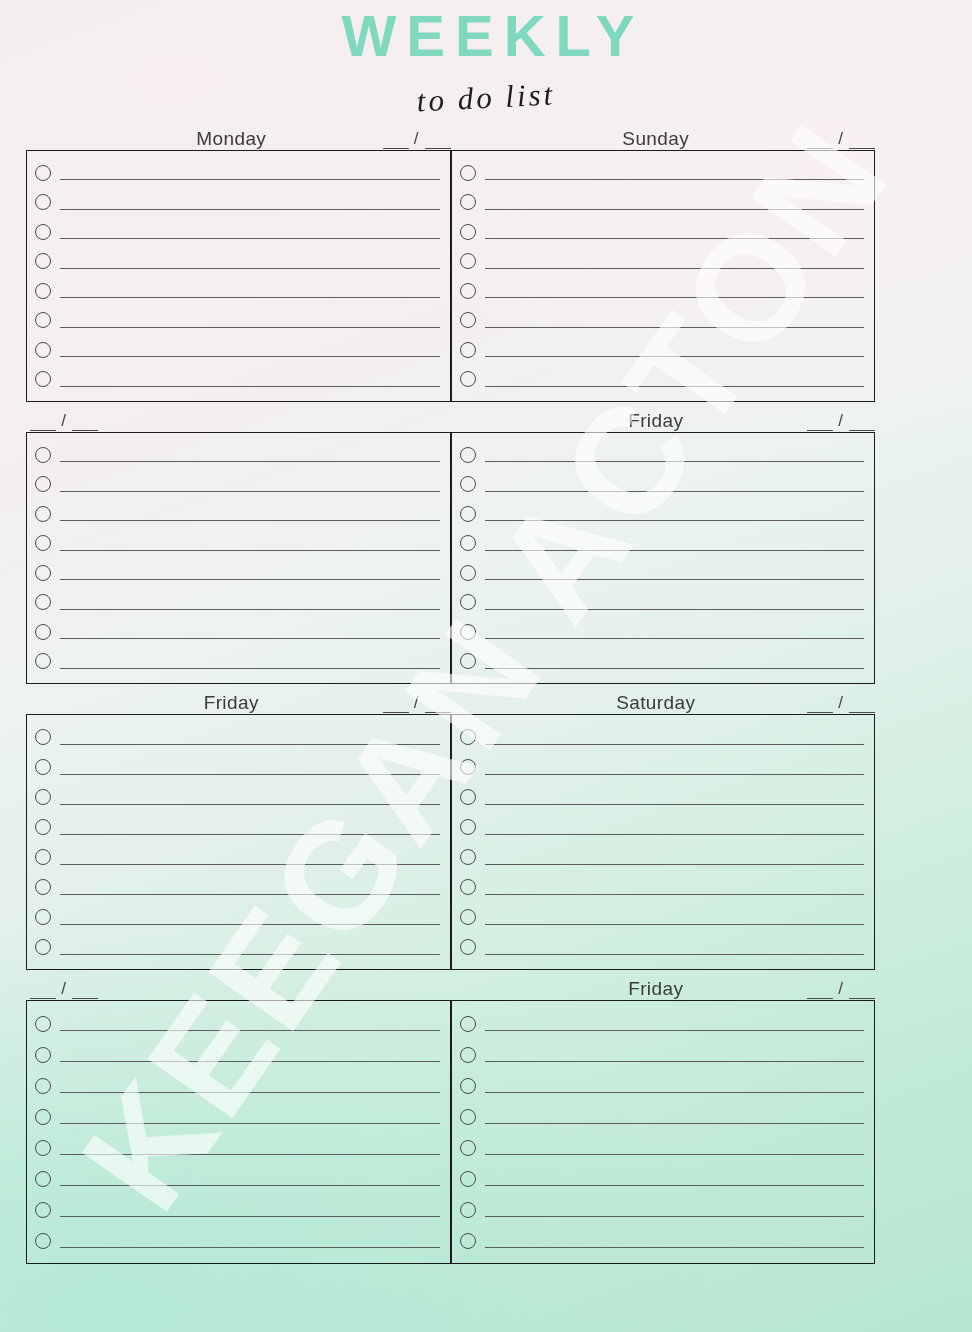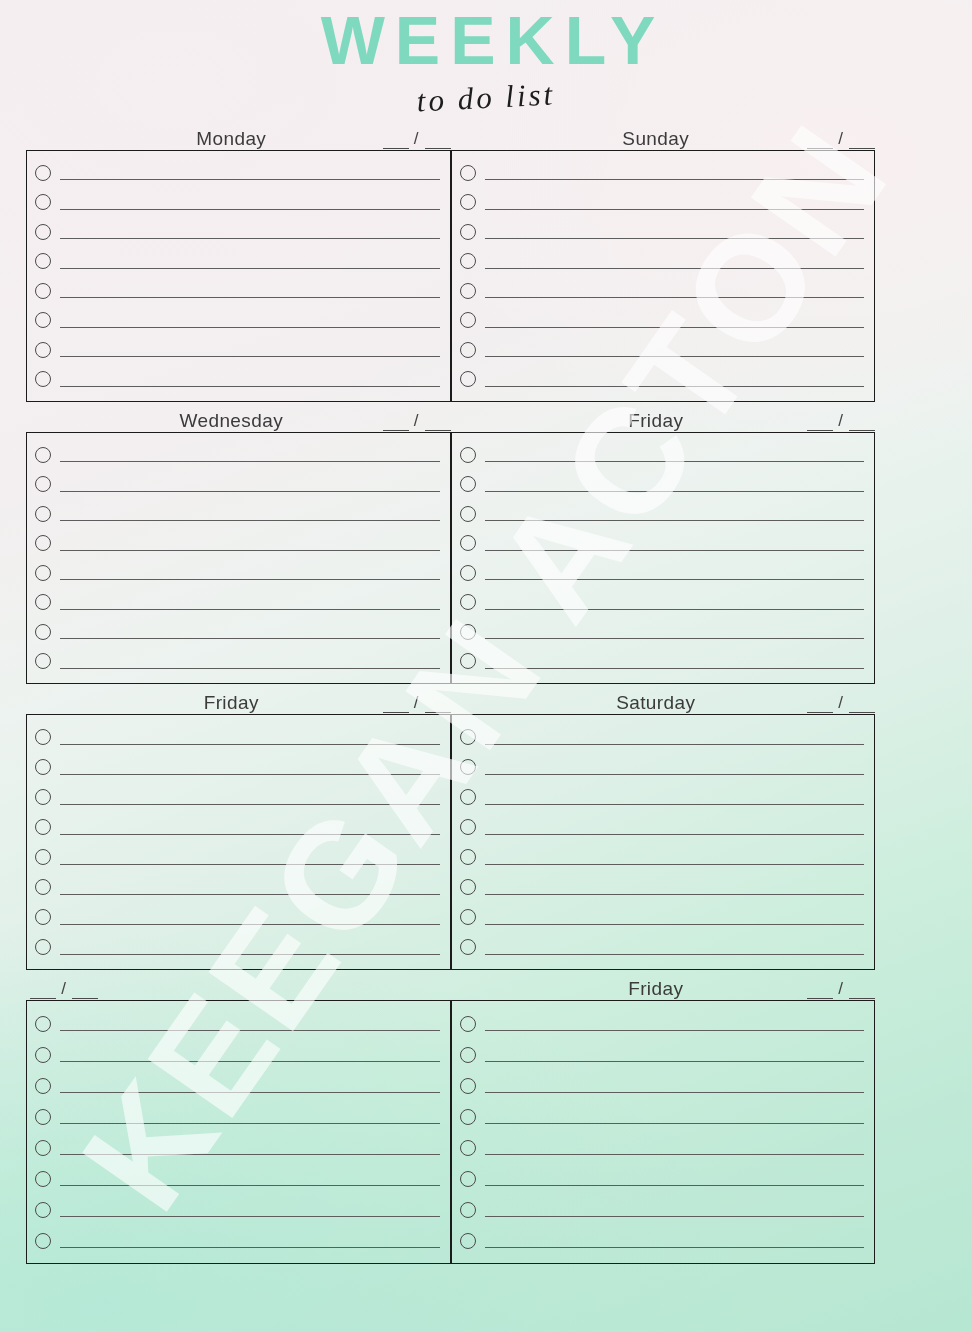--- a/index.html
+++ b/index.html
@@ -66,21 +66,21 @@
     position: absolute;
     left: 0;
     top: 8px;
     width: 972px;
     text-align: center;
     z-index: 6;
   }
   .header-weekly {
     font-family: "Liberation Sans", sans-serif;
     font-weight: 700;
-    font-size: 68px;
+    font-size: 58px;
     letter-spacing: 10px;
     color: #7fd9be;
     line-height: 0.95;
     margin-left: 14px;
   }
   .header-sub {
     position: absolute;
     left: 0;
     right: 0;
     top: 72px;
@@ -276,21 +276,20 @@
               <span class="line"></span>
             </div>
         </div>
       </div>
     </div>
 
     <div class="row">
 
       <div class="card">
         <div class="card-head">
-          <div class="card-title">Wednesday</div>
           <div class="date-slot">
             <span class="dl"></span>
             <span class="sl">/</span>
             <span class="dl"></span>
           </div>
         </div>
         <div class="card-box h-mid">
           <div class="task-row">
               <span class="bullet"></span>
               <span class="line"></span>

